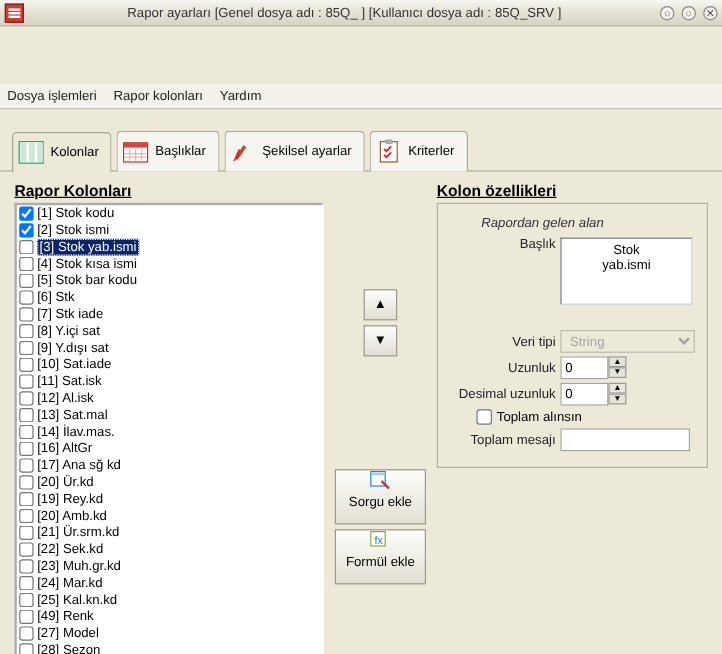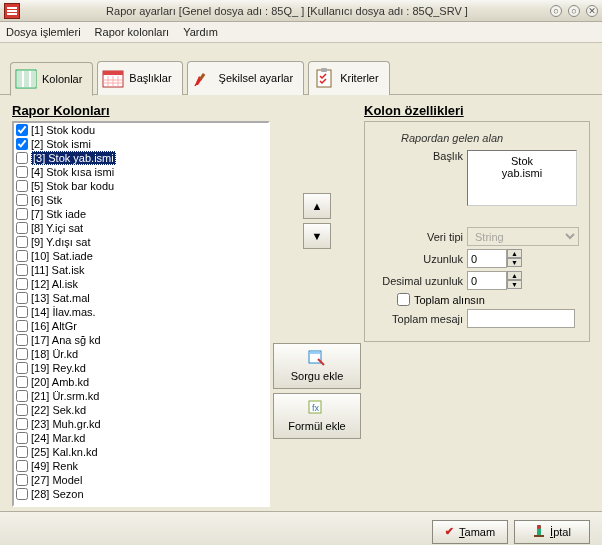--- a/index.html
+++ b/index.html
@@ -43,20 +43,21 @@
     font-size: 9px; color: #555;
   }
   .menubar {
     height: 21px;
     background: #f3f1e9;
     border-bottom: 1px solid #c7c3b5;
     display: flex;
     align-items: center;
     padding: 0 6px;
     gap: 14px;
+    margin-top: 48px;
   }
   .menubar span { color: #222; cursor: default; }
   .tabbar {
     height: 40px;
     background: #ece9d8;
     border-bottom: 1px solid #b1ad9f;
     display: flex;
     align-items: center;
     padding: 0 10px;
     gap: 4px;
@@ -120,24 +121,24 @@
     gap: 4px;
   }
   .sqbtn {
     width: 28px; height: 26px;
     border: 1px solid #9c998d;
     background: linear-gradient(#fdfdfb, #e2dfd2);
     display: flex; align-items: center; justify-content: center;
     font-size: 11px;
   }
   .bigbtn {
-    width: 88px; height: 46px;
+    width: 76px; height: 46px;
     border: 1px solid #9c998d;
     background: linear-gradient(#fdfdfb, #e2dfd2);
-    display: flex; flex-direction: column; align-items: center; justify-content: center;
+    display: flex; flex-direction: column; align-items: center; 
     gap: 2px;
     font-size: 11px;
   }
   .right-col { flex: 1; }
   .prop-box {
     border: 1px solid #b5b2a5;
     background: #ece9d8;
     padding: 6px 10px 10px 10px;
     margin-top:2px;
   }
@@ -317,21 +318,21 @@
         <div class="listitem">
           <input type="checkbox" style="">
           <span class="item-label">[16] AltGr</span>
         </div>
         <div class="listitem">
           <input type="checkbox" style="">
           <span class="item-label">[17] Ana sğ kd</span>
         </div>
         <div class="listitem">
           <input type="checkbox" style="">
-          <span class="item-label">[18] Ür.kd</span>
+          <span class="item-label">[20] Ür.kd</span>
         </div>
         <div class="listitem">
           <input type="checkbox" style="">
           <span class="item-label">[19] Rey.kd</span>
         </div>
         <div class="listitem">
           <input type="checkbox" style="">
           <span class="item-label">[20] Amb.kd</span>
         </div>
         <div class="listitem">

